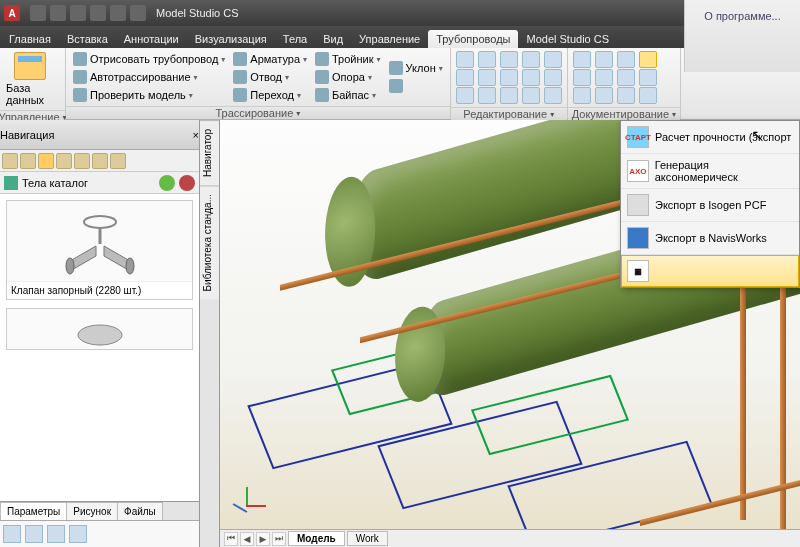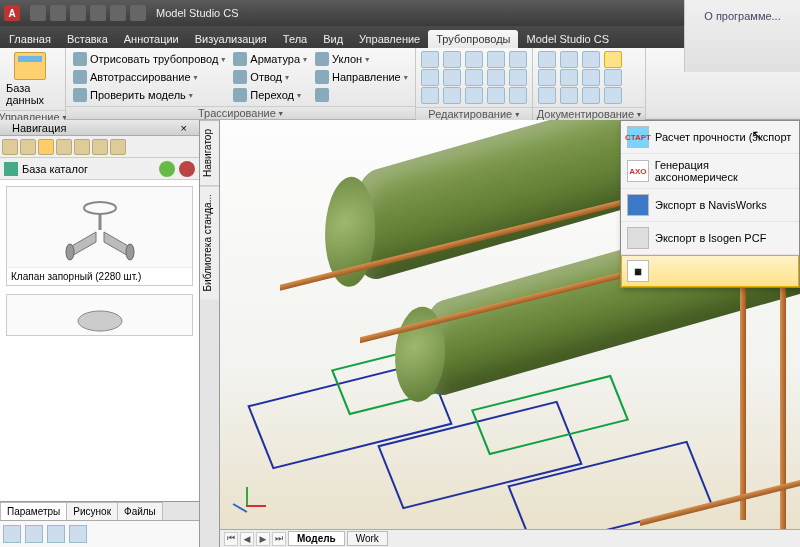--- a/index.html
+++ b/index.html
@@ -34,21 +34,21 @@
 .ribbon .iconcol span{width:18px; height:17px; background:#cde; border:1px solid #9bc; border-radius:2px;}
 
 
 .about { position:absolute; right:0; top:0; width:116px; height:72px; background:linear-gradient(#f0f0f0,#e0e0e0); border-left:1px solid #c8c8c8; display:flex; align-items:flex-start; justify-content:center; padding-top:10px; color:#446;}
 
 
 .workspace { position:absolute; top:120px; left:0; right:0; bottom:0; display:flex; }
 
 
 .nav { width:200px; background:#f0f0f0; border-right:1px solid #999; display:flex; flex-direction:column; }
-.nav .hdr { height:16px; background:linear-gradient(#e8e8e8,#d0d0d0); border-bottom:1px solid #aaa; padding:2px 12px; font-size:10px; display:flex; align-items:center; justify-content:space-between;}
+.nav .hdr { height:30px; background:linear-gradient(#e8e8e8,#d0d0d0); border-bottom:1px solid #aaa; padding:2px 0; font-size:10px; display:flex; align-items:center; justify-content:space-between;}
 .nav .toolbar { height:22px; display:flex; align-items:center; gap:2px; padding:2px; border-bottom:1px solid #ccc;}
 .nav .toolbar span{width:16px;height:16px;background:#dc9;border:1px solid #ba7;border-radius:2px;}
 .nav .catrow { height:22px; display:flex; align-items:center; gap:4px; padding:2px 4px; border-bottom:1px solid #ccc;}
 .nav .catrow .ico{width:14px;height:14px;background:#4a8;}
 .nav .catrow .dd2{width:16px;height:16px;background:#6b4;border-radius:8px;}
 .nav .thumbs { flex:1; overflow:hidden; background:#fff; padding:6px; }
 .nav .thumb { border:1px solid #ccc; background:#fff; margin-bottom:8px; }
 .nav .thumb .img { height:80px; display:flex; align-items:center; justify-content:center; background:#fafafa;}
 .nav .thumb .cap { padding:3px 4px; font-size:10px; border-top:1px solid #eee;}
 .nav .params { border-top:1px solid #999; }
@@ -167,25 +167,35 @@
             <span>Отвод</span>
           </div>
         <div class="smallbtn dd">
             <span class="ico"></span>
             <span>Переход</span>
           </div>
       </div>
       <div class="col">
         <div class="smallbtn dd">
             <span class="ico"></span>
+            <span>Тройник</span>
+          </div>
+        <div class="smallbtn dd">
+            <span class="ico"></span>
+            <span>Опора</span>
+          </div>
+        <div class="smallbtn dd">
+            <span class="ico"></span>
+            <span>Байпас</span>
+          </div>
+      </div>
+      <div class="col">
+        <div class="smallbtn dd">
+            <span class="ico"></span>
             <span>Уклон</span>
-          </div>
-        <div class="smallbtn dd">
-            <span class="ico"></span>
-            <span>Направление</span>
           </div>
         <div class="smallbtn">
             <span class="ico"></span>
           </div>
       </div>
     </div>
     <div class="label">
         <span>Трассирование</span>
         <span style="font-size:8px">▾</span>
       </div>
@@ -269,21 +279,21 @@
       <span></span>
       <span></span>
       <span style="background:#fc6"></span>
       <span></span>
       <span></span>
       <span></span>
       <span></span>
     </div>
     <div class="catrow">
       <span class="ico"></span>
-      <span>База каталог</span>
+      <span>Тела каталог</span>
       <div style="flex:1"></div>
       <span class="dd2"></span>
       <span class="dd2" style="background:#b44"></span>
     </div>
     <div class="thumbs">
       <div class="thumb">
         <div class="img">
           <svg class="valve-svg" viewBox="0 0 100 70">
             <ellipse cx="50" cy="16" rx="16" ry="6" fill="none" stroke="#888" stroke-width="2"></ellipse>
             <line x1="50" y1="22" x2="50" y2="38" stroke="#888" stroke-width="3"></line>
@@ -361,24 +371,24 @@
 <div class="exportmenu">
   <div class="mi">
     <div class="ico" style="background:#7dd3fc;color:#c33">СТАРТ</div>
     <span>Расчет прочности (экспорт</span>
   </div>
   <div class="mi">
     <div class="ico" style="background:#fff;color:#c33">AXO</div>
     <span>Генерация аксономерическ</span>
   </div>
   <div class="mi">
+    <div class="ico"></div>
+    <span>Экспорт в Isogen PCF</span>
+  </div>
+  <div class="mi">
     <div class="ico" style="background:#3a78c8"></div>
     <span>Экспорт в NavisWorks</span>
-  </div>
-  <div class="mi">
-    <div class="ico"></div>
-    <span>Экспорт в Isogen PCF</span>
   </div>
   <div class="mi hover">
     <div class="ico" style="background:#fff">▦</div>
     <span class="cursor" style="right:36px;top:6px">↖</span>
   </div>
 </div>
 
 </body></html>

